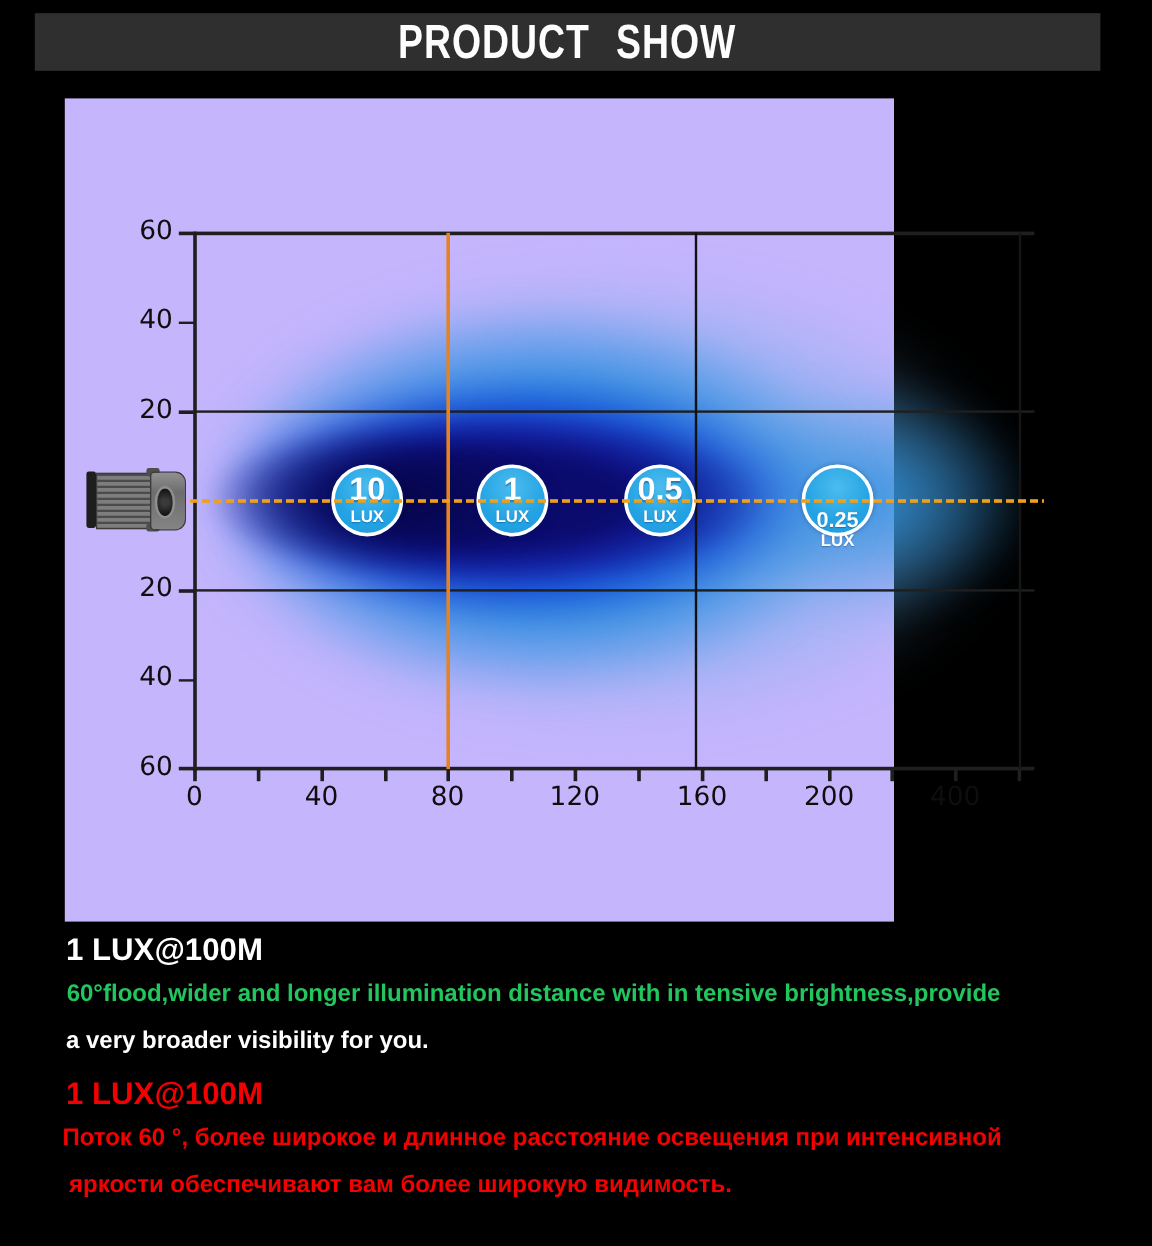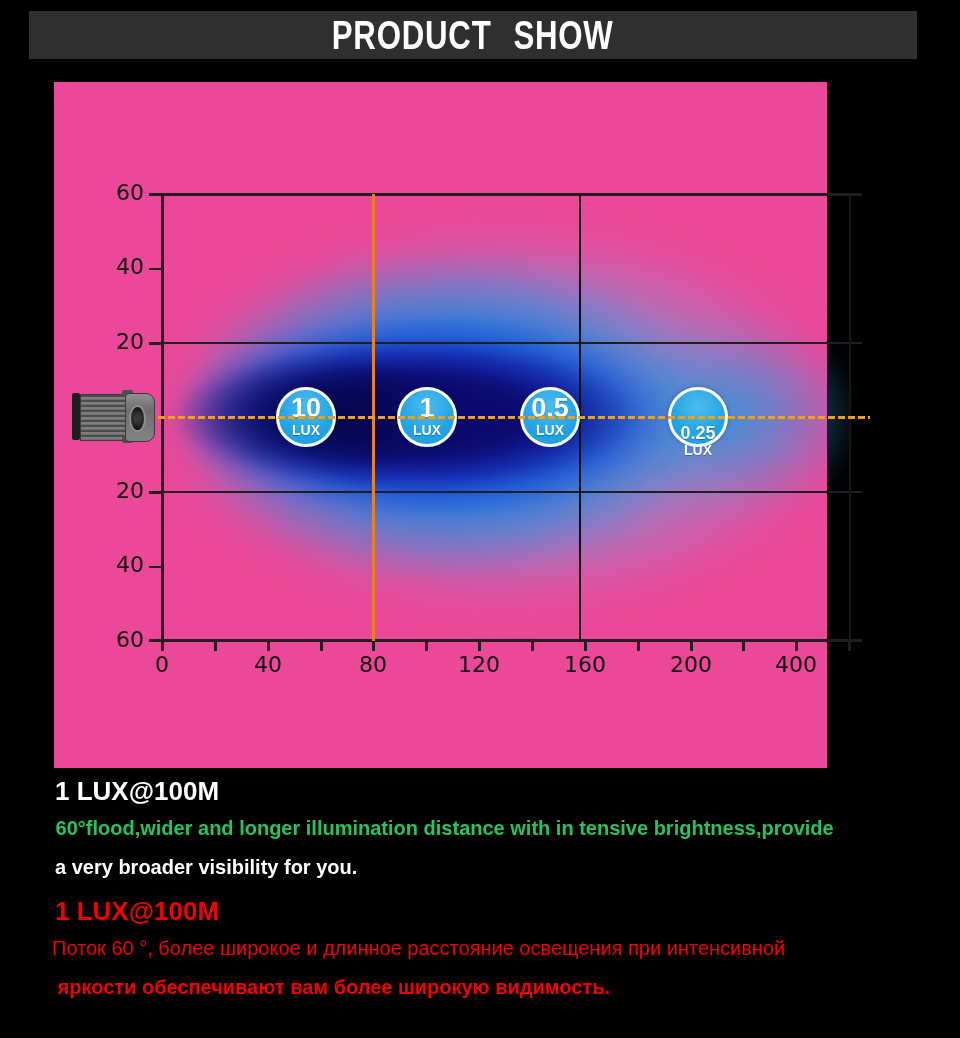--- a/index.html
+++ b/index.html
@@ -5,21 +5,21 @@
   html,body{margin:0;padding:0;background:#000;}
   body{width:960px;height:1038px;position:relative;font-family:"Liberation Sans",sans-serif;overflow:hidden;}
 
   
   .banner{position:absolute;left:29px;top:11px;width:888px;height:48px;background:#2f2f2f;
           display:flex;align-items:center;justify-content:center;}
   .banner .title{color:#fdfdfd;font-size:40px;font-weight:800;letter-spacing:1px;word-spacing:16px;
           display:inline-block;transform:scaleX(.78);white-space:nowrap;}
 
   
-  .panel{position:absolute;left:54px;top:82px;width:773px;height:686px;background:#ec4899;}
+  .panel{position:absolute;left:54px;top:82px;width:691px;height:686px;background:#c4b5fd;}
 
   .plot{position:absolute;left:108px;top:112px;width:689px;height:447px;}
 
   
   .beam{position:absolute;inset:0;overflow:hidden;z-index:1;}
   .beam div{position:absolute;border-radius:50%;}
   .b-halo {left:-10px;top:26px;width:706px;height:394px;
            background:radial-gradient(closest-side,rgba(40,140,216,.95) 0%,rgba(104,175,230,.6) 52%,rgba(255,255,255,0) 96%);
            filter:blur(20px);}
   .b-tail {left:418px;top:122px;width:290px;height:200px;
@@ -78,21 +78,21 @@
        border-radius:4px 9px 9px 4px;background:linear-gradient(180deg,#909090,#6d6d6d 35%,#848484);}
   .fx-lens{position:absolute;left:57px;top:12px;width:13px;height:23px;border-radius:50%;
        border:2px solid #8f8f8f;background:radial-gradient(circle,#3a3a3a 20%,#141414 80%);}
 
   
   .cap{position:absolute;left:55px;white-space:pre-wrap;}
   .cap.h-en{top:776px;font-size:26px;font-weight:bold;color:#fff;}
   .cap.p-en1{top:817px;font-size:20px;font-weight:bold;color:#22c55e;left:50px;}
   .cap.p-en2{top:856px;font-size:20px;font-weight:bold;color:#fff;}
   .cap.h-ru{top:896px;font-size:26px;font-weight:bold;color:#f40000;}
-  .cap.p-ru1{top:937px;font-size:20px;font-weight:normal;color:#f40000;left:52px;}
+  .cap.p-ru1{top:937px;font-size:20px;font-weight:bold;color:#f40000;left:52px;}
   .cap.p-ru2{top:976px;font-size:20px;font-weight:bold;color:#f40000;left:52px;}
 </style>
 </head>
 <body>
 
 <div class="banner">
   <span class="title">PRODUCT SHOW</span>
 </div>
 
 <div class="panel">

